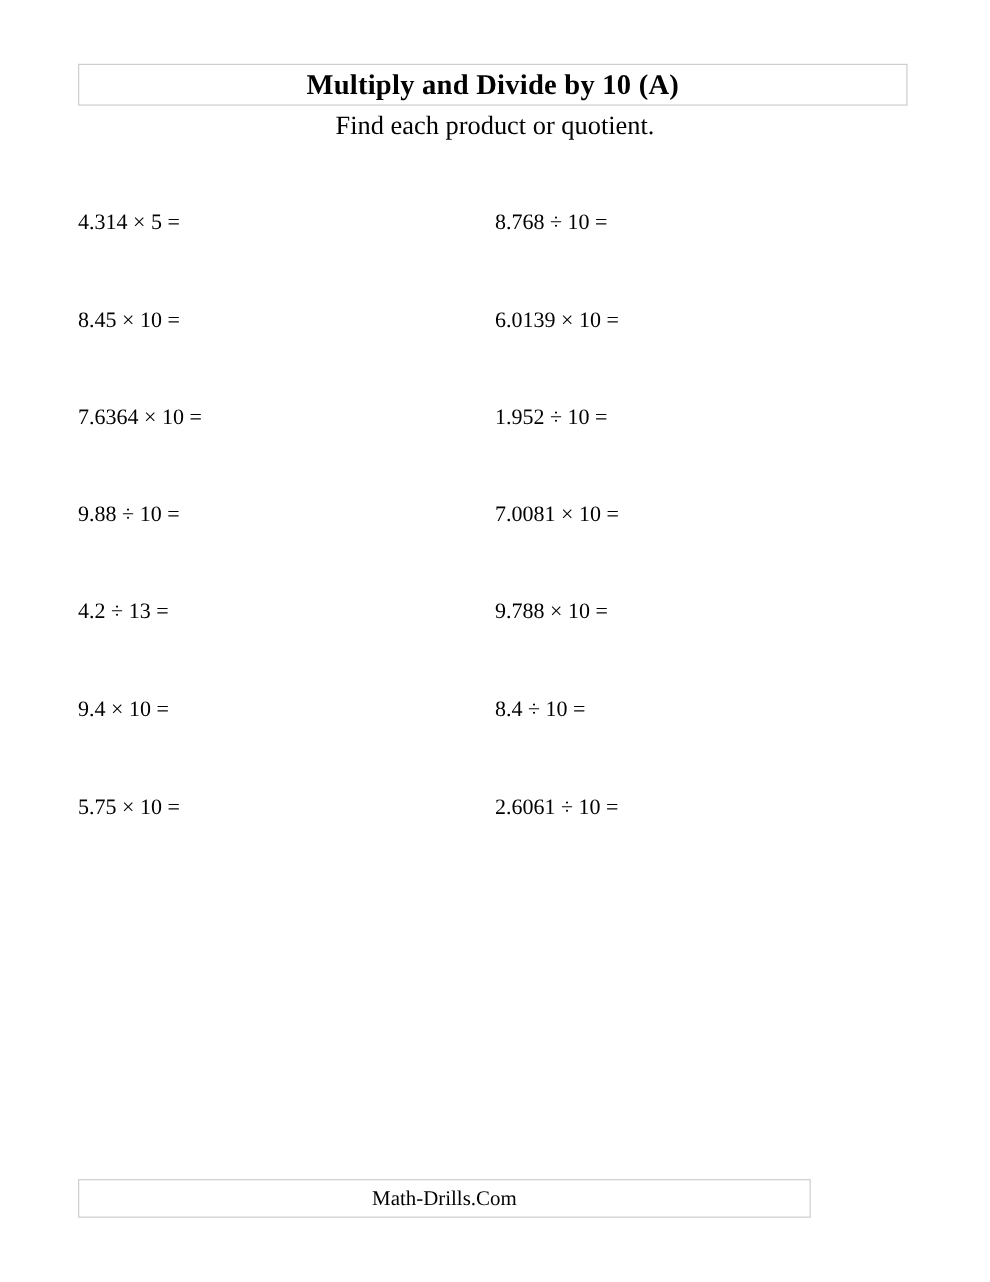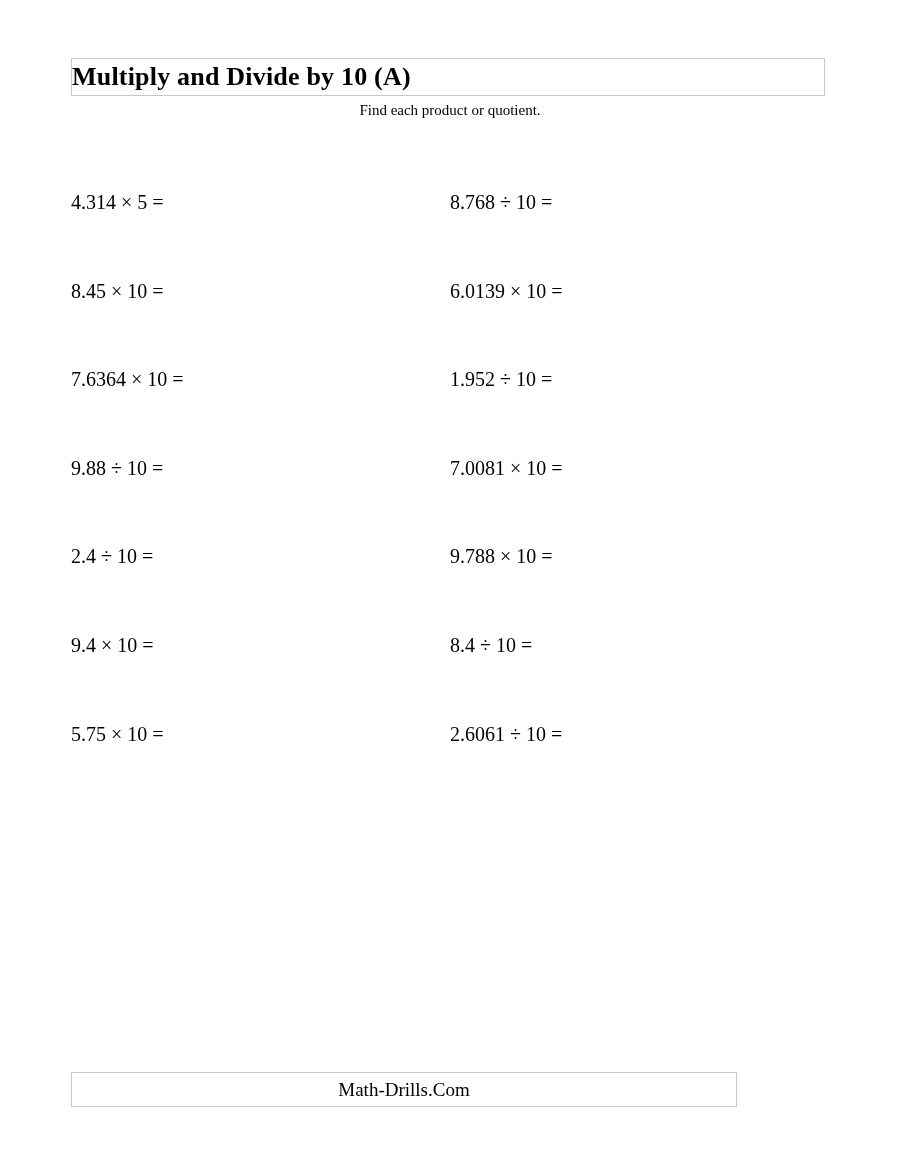--- a/index.html
+++ b/index.html
@@ -27,37 +27,38 @@
   .title-box {
     position: absolute;
     left: 71px;
     top: 58px;
     width: 754px;
     height: 38px;
     border: 1px solid #c9c9c9;
     box-sizing: border-box;
     display: flex;
     align-items: center;
+    justify-content: center;
   }
   .title-text {
     font-size: 26px;
     font-weight: bold;
     letter-spacing: 0.2px;
     line-height: 1;
     white-space: nowrap;
   }
 
   
   .subtitle {
     position: absolute;
     left: 0;
     top: 103px;
     width: 900px;
     text-align: center;
-    font-size: 15px;
+    font-size: 24px;
     line-height: 1;
   }
 
   
   .problems {
     position: absolute;
     left: 71px;
     top: 190px;
     width: 758px;
   }
@@ -122,21 +123,21 @@
       <div class="cell cell-left">7.6364 × 10 =</div>
       <div class="cell cell-right">1.952 ÷ 10 =</div>
     </div>
 
     <div class="prow">
       <div class="cell cell-left">9.88 ÷ 10 =</div>
       <div class="cell cell-right">7.0081 × 10 =</div>
     </div>
 
     <div class="prow">
-      <div class="cell cell-left">2.4 ÷ 10 =</div>
+      <div class="cell cell-left">4.2 ÷ 13 =</div>
       <div class="cell cell-right">9.788 × 10 =</div>
     </div>
 
 
 
     <div class="prow">
       <div class="cell cell-left">9.4 × 10 =</div>
       <div class="cell cell-right">8.4 ÷ 10 =</div>
     </div>
 

